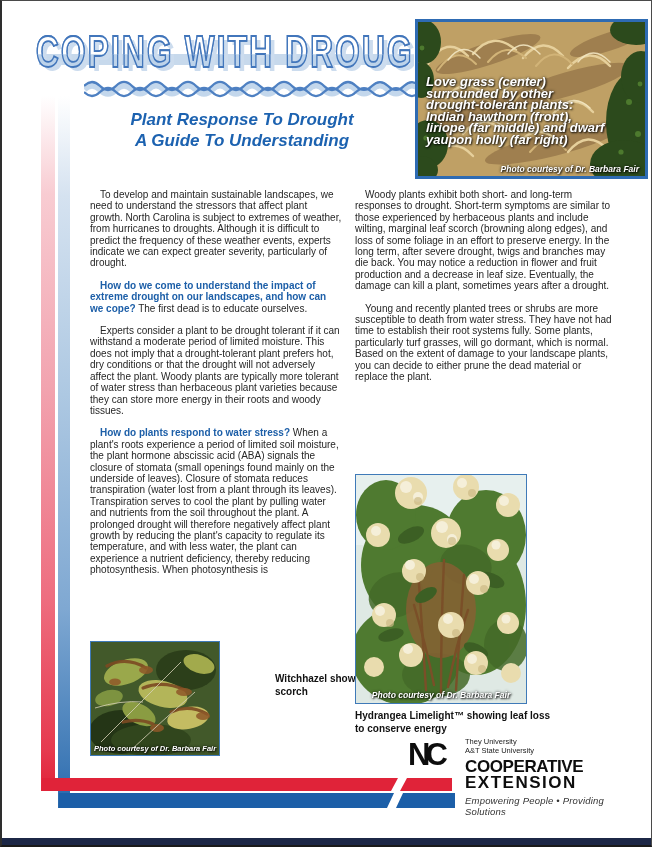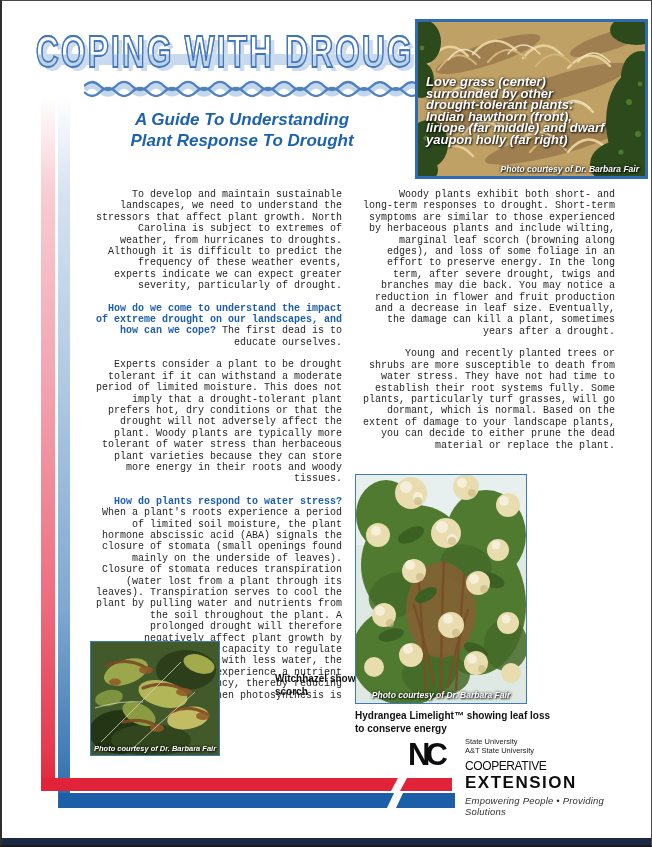--- a/index.html
+++ b/index.html
@@ -37,32 +37,32 @@
     text-shadow:0 0 3px rgba(0,0,0,.8),1px 1px 2px rgba(0,0,0,.85);}
   .hero .photo-credit{right:6px;bottom:2px;}
   .witchhazel{left:88px;top:640px;width:130px;height:115px;border:1px solid #3f7ab8;}
   .witchhazel .photo-credit{left:3px;bottom:2px;font-size:7.5px;}
   .hydrangea{left:353px;top:473px;width:172px;height:230px;border:1px solid #3f7ab8;}
   .hydrangea .photo-credit{left:50%;transform:translateX(-50%);bottom:3px;white-space:nowrap;}
   .fig-label{position:absolute;font-size:10px;font-weight:bold;line-height:12.5px;color:#111;}
   .label-witchhazel{left:225px;top:672px;width:118px;margin-left:48px;}
   .label-hydrangea{left:353px;top:709px;width:200px;}
   
-  .col{position:absolute;top:188px;font-size:10px;line-height:11.4px;color:#262626;text-align:right;font-family:Liberation Mono, monospace;}
+  .col{position:absolute;top:188px;font-size:10px;line-height:11.4px;color:#262626;text-align:left;}
   .col-left{left:88px;width:252px;}
   .col-right{left:353px;width:260px;}
   .col p{margin:0 0 11px 0;text-indent:10px;}
   .lead{color:#1d5fa8;font-weight:bold;}
   
   .bottom-stripes{position:absolute;left:0;top:770px;}
   .logo{position:absolute;left:406px;top:737px;width:230px;height:75px;}
   .logo-nc{position:absolute;left:0;top:-3px;font-size:31px;font-weight:bold;letter-spacing:-5px;line-height:40px;color:#0d0d0d;}
   .logo-right{position:absolute;left:57px;top:0;}
   .logo-univ{font-size:7.5px;line-height:8.8px;color:#222;}
-  .logo-coop{font-size:12px;font-weight:normal;line-height:17px;letter-spacing:-0.4px;color:#0d0d0d;margin-top:2px;}
+  .logo-coop{font-size:17px;font-weight:bold;line-height:17px;letter-spacing:-0.4px;color:#0d0d0d;margin-top:2px;}
   .logo-ext{font-size:17px;font-weight:bold;line-height:16px;letter-spacing:1.5px;color:#0d0d0d;}
   .logo-tagline{font-size:9.5px;font-style:italic;color:#333;margin-top:4px;letter-spacing:0.2px;}
   .bottom-bar{position:absolute;left:0;bottom:0;width:100%;height:7px;background:#1c2746;}
 </style>
 </head>
 <body>
 
 <div class="page">
 
   <div class="vstripe-red"></div>
@@ -77,22 +77,22 @@
     </div>
   </div>
 
   <svg class="waves" width="336" height="28" viewBox="0 0 336 28">
     <path d="M0 13 Q8 5 16 13 T32 13 T48 13 T64 13 T80 13 T96 13 T112 13 T128 13 T144 13 T160 13 T176 13 T192 13 T208 13 T224 13 T240 13 T256 13 T272 13 T288 13 T304 13 T320 13 T336 13" fill="none" stroke="#c3d7ec" stroke-width="7"></path>
     <path d="M0 10 Q8 2 16 10 T32 10 T48 10 T64 10 T80 10 T96 10 T112 10 T128 10 T144 10 T160 10 T176 10 T192 10 T208 10 T224 10 T240 10 T256 10 T272 10 T288 10 T304 10 T320 10 T336 10" fill="none" stroke="#4e80c2" stroke-width="2.2"></path>
     <path d="M0 16 Q8 24 16 16 T32 16 T48 16 T64 16 T80 16 T96 16 T112 16 T128 16 T144 16 T160 16 T176 16 T192 16 T208 16 T224 16 T240 16 T256 16 T272 16 T288 16 T304 16 T320 16 T336 16" fill="none" stroke="#4e80c2" stroke-width="2.2"></path>
   </svg>
 
   <div class="subtitle">
+    <div>Plant Response To Drought</div>
     <div>A Guide To Understanding</div>
-    <div>Plant Response To Drought</div>
   </div>
 
   <div class="photo hero">
     <svg width="227" height="154" viewBox="0 0 227 154">
       <rect width="227" height="154" fill="#bfa065"></rect>
       <g fill="#85653e" opacity="0.55">
         <ellipse cx="70" cy="32" rx="55" ry="11" transform="rotate(-18 70 32)"></ellipse>
         <ellipse cx="150" cy="62" rx="65" ry="12" transform="rotate(-16 150 62)"></ellipse>
         <ellipse cx="55" cy="92" rx="50" ry="11" transform="rotate(-15 55 92)"></ellipse>
         <ellipse cx="135" cy="122" rx="70" ry="12" transform="rotate(-14 135 122)"></ellipse>
@@ -289,21 +289,21 @@
   <svg class="bottom-stripes" width="652" height="40" viewBox="0 0 652 40">
     <polygon points="40,7 396,7 389,20 40,20" fill="#e02339"></polygon>
     <polygon points="57,22 392,22 385,37 57,37" fill="#1c5fa8"></polygon>
     <polygon points="405,7 450,7 450,20 398,20" fill="#e02339"></polygon>
     <polygon points="401,22 453,22 453,37 394,37" fill="#1c5fa8"></polygon>
   </svg>
 
   <div class="logo">
     <div class="logo-nc">NC</div>
     <div class="logo-right">
-      <div class="logo-univ">State University</div>
+      <div class="logo-univ">They University</div>
       <div class="logo-univ">A&amp;T State University</div>
       <div class="logo-coop">COOPERATIVE</div>
       <div class="logo-ext">EXTENSION</div>
       <div class="logo-tagline">Empowering People • Providing Solutions</div>
     </div>
   </div>
 
   <div class="bottom-bar"></div>
 
 </div>

